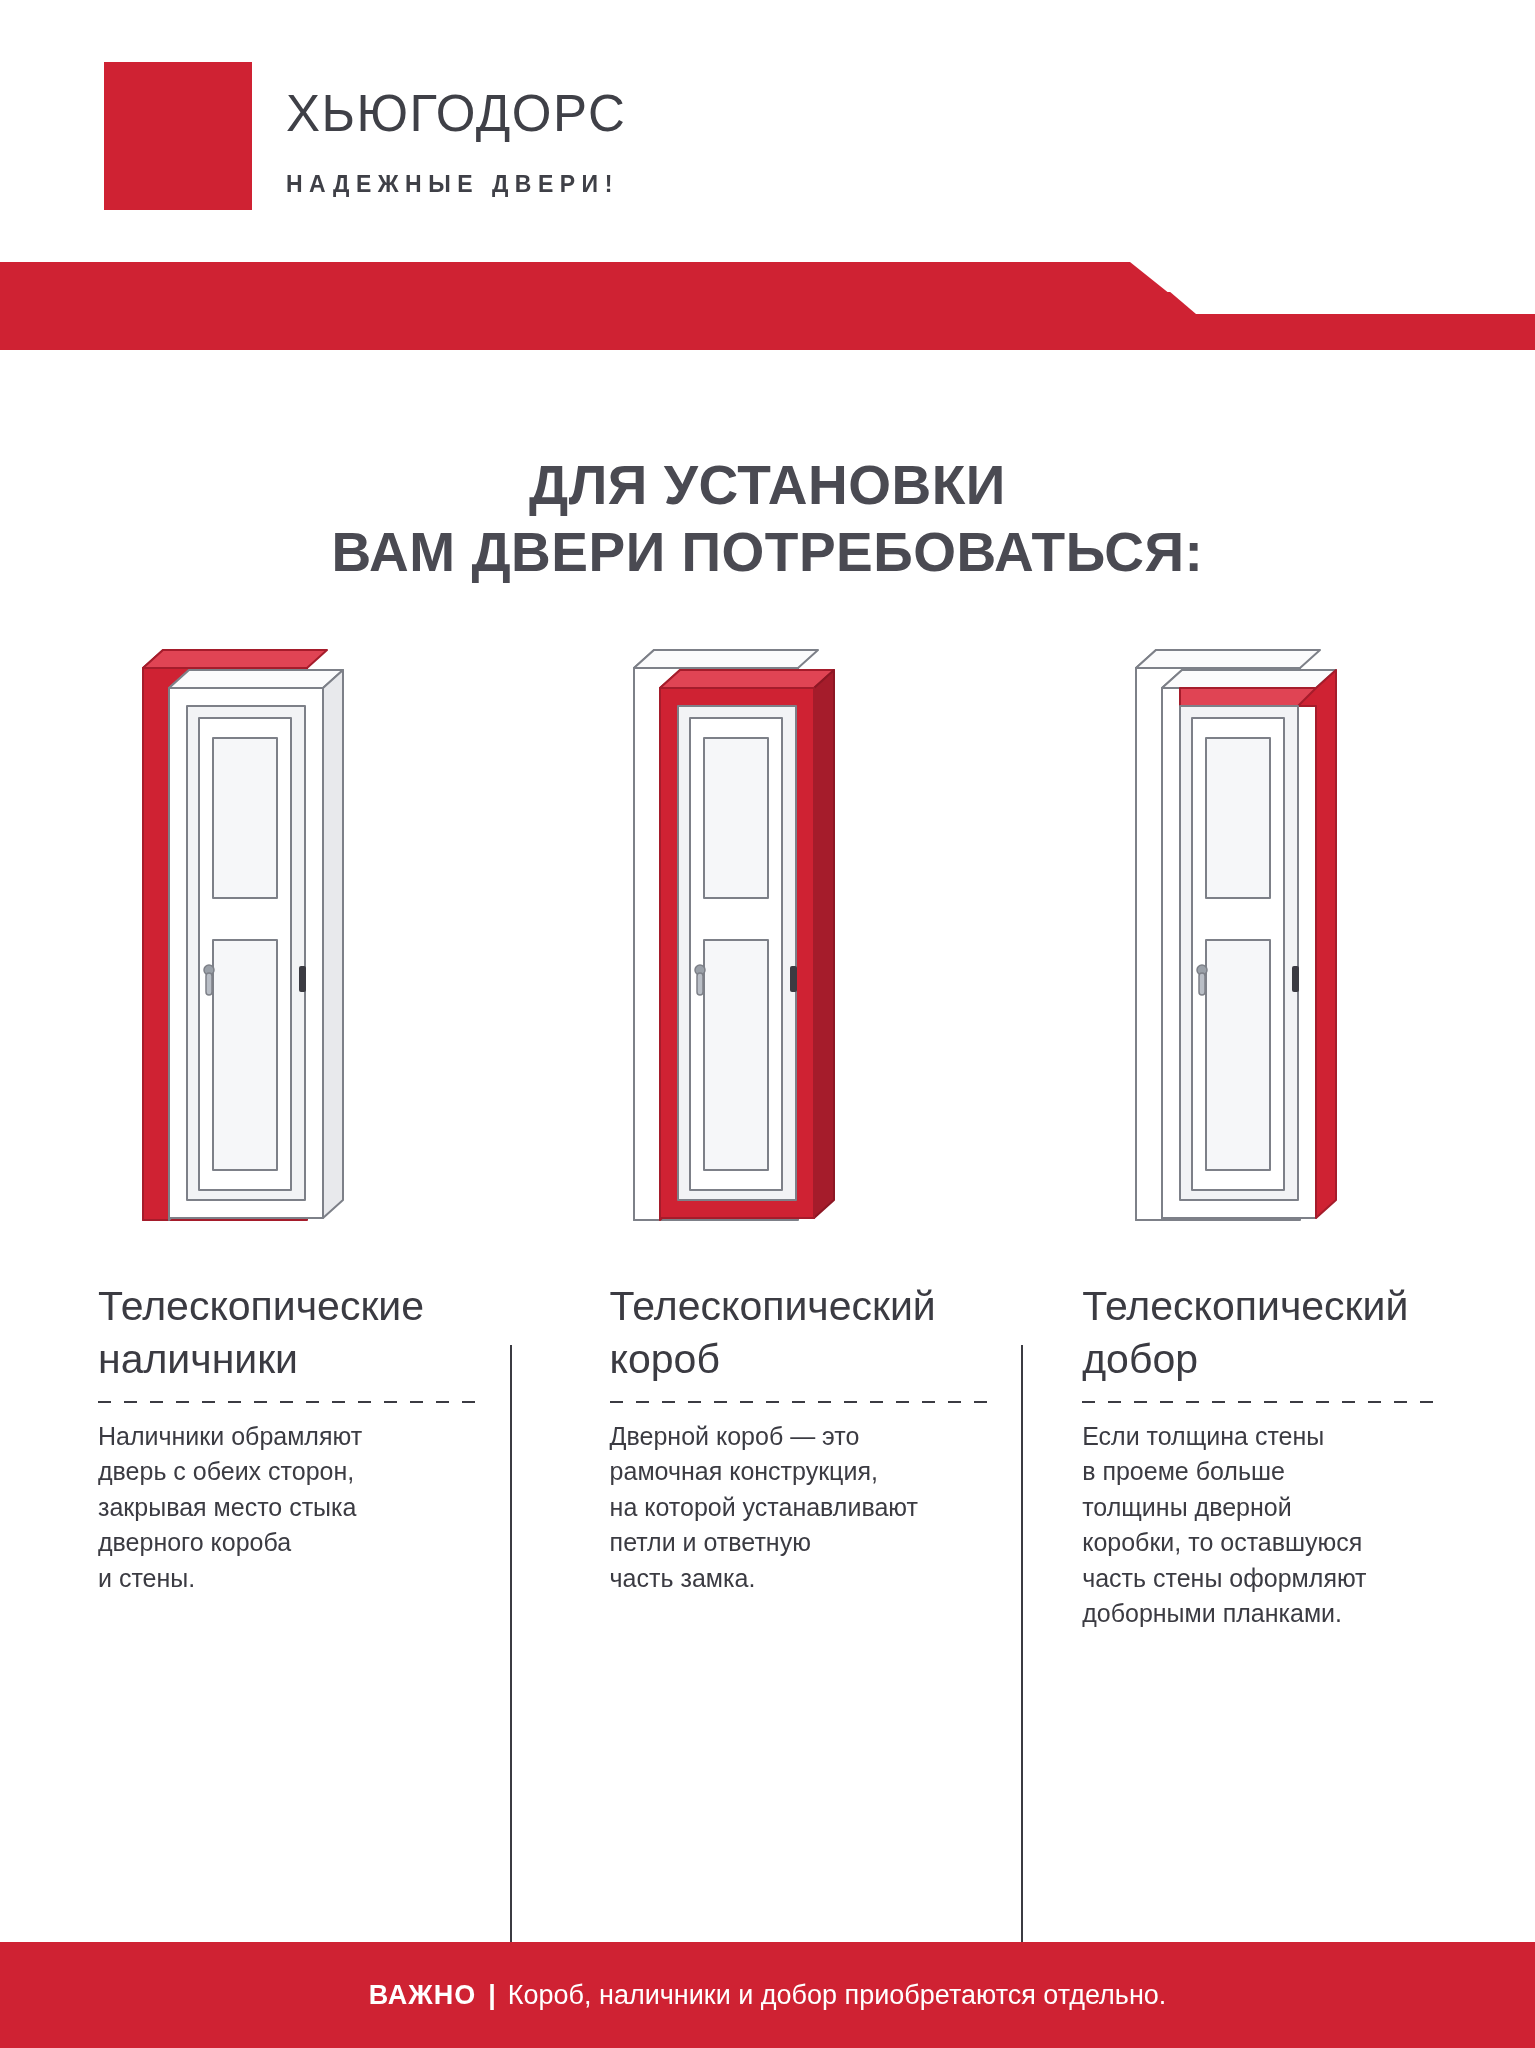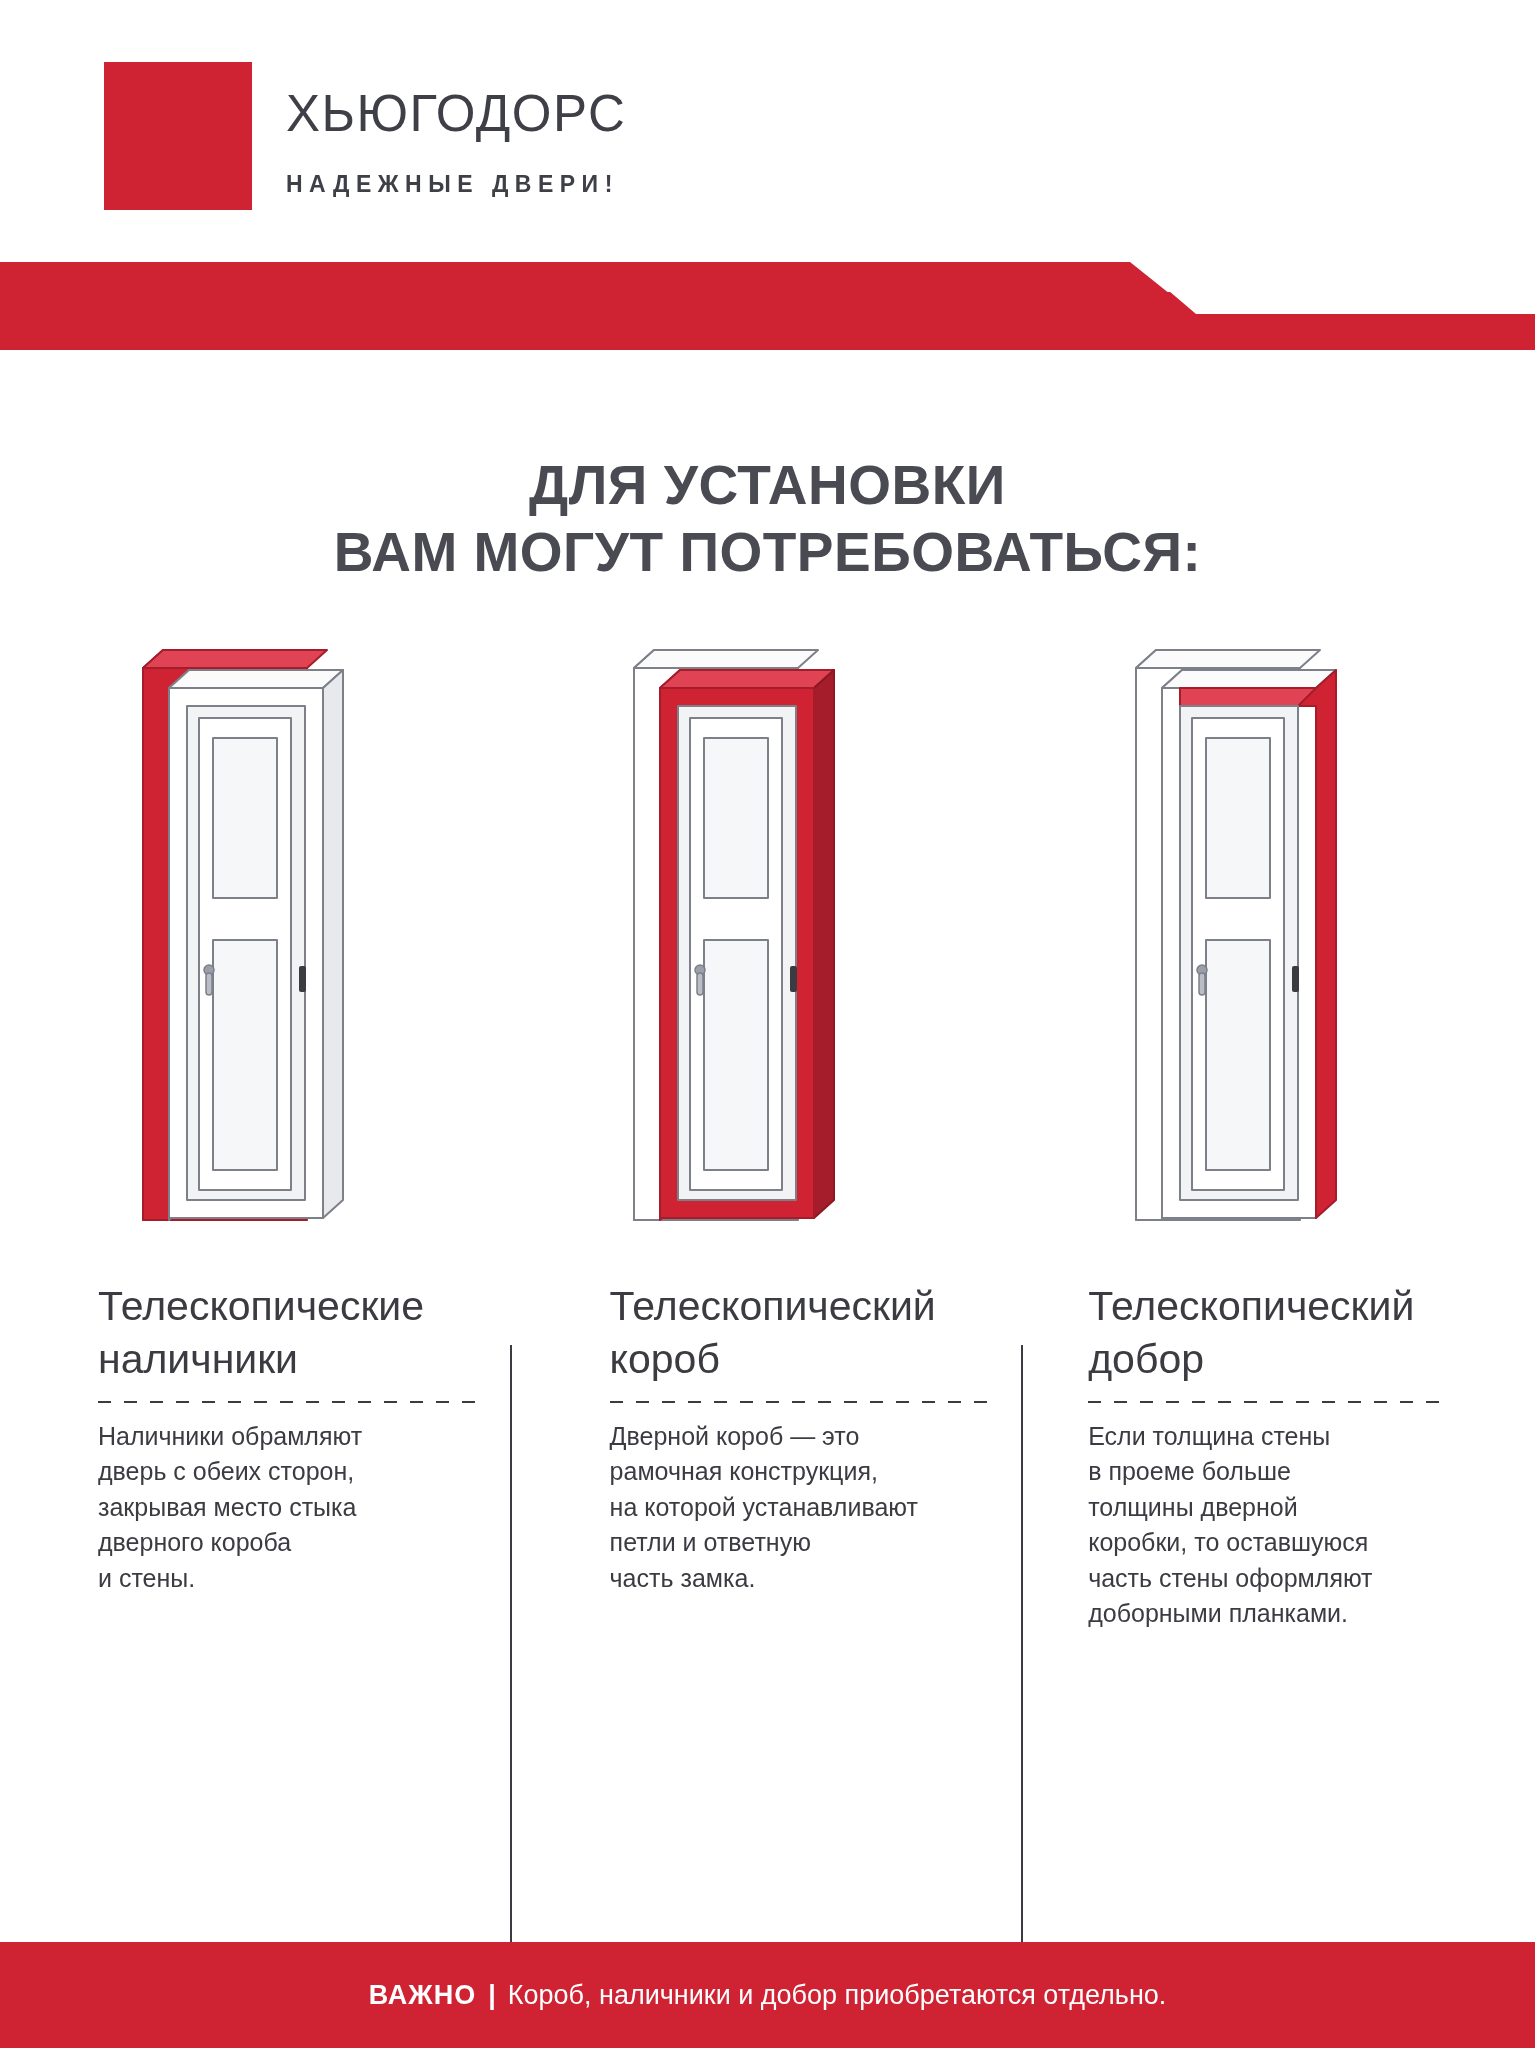--- a/index.html
+++ b/index.html
@@ -135,21 +135,21 @@
     font-size: 25px;
     line-height: 1.42;
     color: #3b3b42;
     margin-left: 58px;
     margin-right: 10px;
     white-space: pre-line;
   }
 
   
   .col-2 .col-heading, .col-2 .dashes, .col-2 .col-body { }
-  .col-3 .col-heading, .col-3 .dashes, .col-3 .col-body { margin-left: 25px; }
+  .col-3 .col-heading, .col-3 .dashes, .col-3 .col-body { margin-left: 19px; }
   .col-3 .dashes { width: 355px; }
 
   
   .footer {
     position: absolute;
     left: 0;
     bottom: 0;
     width: 1535px;
     height: 106px;
     background: #cf2233;
@@ -191,21 +191,21 @@
     <polygon points="0,0 1535,0 1535,88 1200,88 1130,30 0,30" fill="#cf2233"></polygon>
     <polygon points="0,30 1130,30 1200,88 0,88" fill="#cf2233"></polygon>
     <polygon points="1130,30 1535,30 1535,0 1100,0" fill="#ffffff"></polygon>
     <polygon points="0,0 1130,0 1200,56 1535,56 1535,88 0,88" fill="#cf2233"></polygon>
     <polygon points="1135,0 1535,0 1535,52 1196,52" fill="#ffffff"></polygon>
   </svg>
 </div>
 
 <div class="title-wrap">
   <div class="title-line">ДЛЯ УСТАНОВКИ</div>
-  <div class="title-line">ВАМ МОГУТ ПОТРЕБОВАТЬСЯ:</div>
+  <div class="title-line">ВАМ ДВЕРИ ПОТРЕБОВАТЬСЯ:</div>
 </div>
 
 <div class="columns">
 
   <div class="col col-1">
     <div class="art">
       <svg width="330" height="640" viewBox="0 0 330 640" xmlns="http://www.w3.org/2000/svg">
         <g stroke="#7d8088" stroke-width="2" stroke-linejoin="round">
 
           <polygon points="52,28 72,10 72,555 52,580" fill="#cf2233" stroke="#a51c2b"></polygon>

